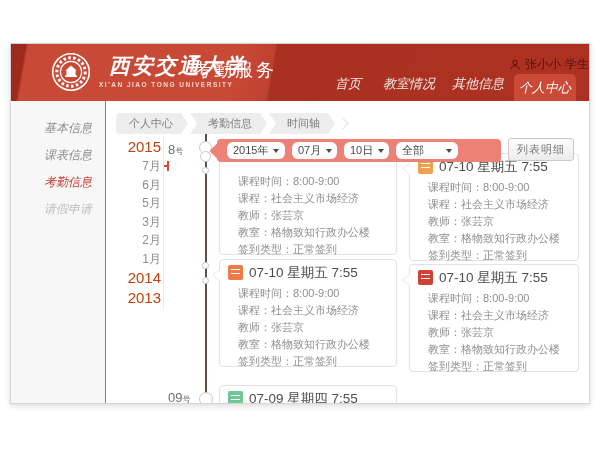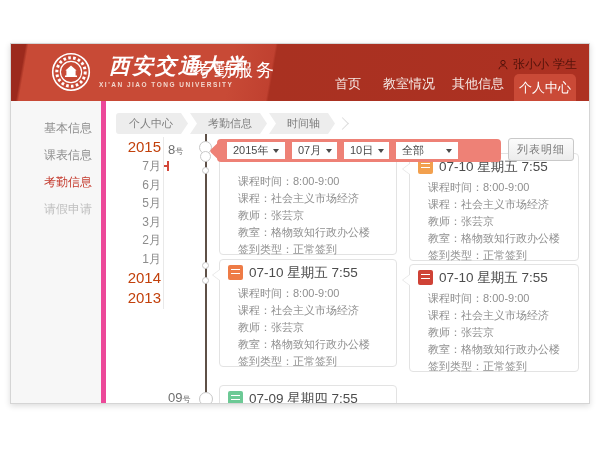--- a/index.html
+++ b/index.html
@@ -10,33 +10,33 @@
           border:1px solid #d5d5d5;box-shadow:0 2px 6px rgba(0,0,0,.14);}
 
   
   .header{position:absolute;left:0;top:0;width:100%;height:57px;
     background:linear-gradient(100deg,#9c2a1d 0%,#9c2a1d 2.5%,#c84a36 3%,#c84a36 38%,#c04130 45%,#a93121 45.4%,#ad3122 100%);}
   .logo{position:absolute;left:40px;top:8px;width:40px;height:40px;}
   .brand-cn{position:absolute;left:86px;top:8px;color:#fff;font-family:Liberation Serif, serif;
             font-style:italic;font-weight:bold;font-size:21px;letter-spacing:2px;white-space:nowrap;margin-left:12px;}
   .brand-en{position:absolute;left:88px;top:37px;color:#f2d7cd;font-size:6.5px;letter-spacing:1.5px;font-weight:bold;white-space:nowrap;}
   .app-name{position:absolute;left:182px;top:14px;color:#fff;font-size:18px;font-weight:normal;letter-spacing:3px;white-space:nowrap;}
-  .user-info{position:absolute;right:12px;top:12px;display:flex;align-items:center;gap:4px;
+  .user-info{position:absolute;right:0;top:12px;display:flex;align-items:center;gap:4px;
              color:#53120a;font-size:12px;cursor:default;}
-  .nav{position:absolute;bottom:0;right:13px;display:flex;align-items:flex-end;}
+  .nav{position:absolute;bottom:0;right:13px;display:flex;align-items:flex-end;font-style:italic;}
   .nav-item{color:#f6e9e5;font-size:13px;padding-bottom:8px;white-space:nowrap;}
   .nav-item.n0{margin-right:22px;}
   .nav-item.n1{margin-right:17px;}
   .nav-item.n2{margin-right:10px;}
   .nav-tab{width:62px;height:27px;background:#ca4a37;border-radius:5px 5px 0 0;color:#fff;
            font-size:13px;text-align:center;line-height:27px;}
 
   
   .content{position:absolute;left:0;top:57px;right:0;bottom:0;background:#fff;overflow:hidden;}
-  .sidebar{position:absolute;left:0;top:0;width:95px;height:100%;background:#f7f7f7;border-right:5px solid #ec4899;padding-top:14px;}
+  .sidebar{position:absolute;left:0;top:0;width:95px;height:100%;background:#f7f7f7;border-right:1px solid #ec4899;padding-top:14px;font-style:italic;}
   .side-item{height:27px;line-height:27px;padding-left:33px;font-size:12px;color:#8e8e8e;white-space:nowrap;cursor:default;}
   .side-item.active{color:#c43b2e;}
   .side-item.muted{color:#bfbfbf;}
 
   .breadcrumb{position:absolute;left:105px;top:12px;height:21px;display:flex;z-index:4;}
   .crumb{background:#ededed;color:#7d7d7d;font-size:11px;line-height:21px;padding:0 15px 0 13px;margin-right:2px;white-space:nowrap;
          clip-path:polygon(0 0,calc(100% - 7px) 0,100% 50%,calc(100% - 7px) 100%,0 100%);}
   .crumb.first{border-radius:3px 0 0 3px;}
   .crumb.notch{padding-left:18px;
          clip-path:polygon(0 0,calc(100% - 7px) 0,100% 50%,calc(100% - 7px) 100%,0 100%,7px 50%);}
@@ -61,21 +61,21 @@
   .node.n3{left:191px;top:66px;width:7px;height:7px;}
   .node.n4{left:191px;top:161px;width:7px;height:7px;}
   .node.n5{left:191px;top:176px;width:7px;height:7px;}
   .node.n6{left:188px;top:291px;width:14px;height:14px;}
 
   
   .filter-bar{position:absolute;left:206px;top:38px;width:284px;height:23px;background:#ee8176;border-radius:4px;
               display:flex;align-items:center;padding-left:10px;z-index:6;}
   .filter-bar::before{content:"";position:absolute;left:-5px;top:5.5px;width:12px;height:12px;background:#ee8176;
                       transform:rotate(45deg);border-radius:2px;}
-  .select{background:#fff;border-radius:0;height:17px;display:flex;align-items:center;justify-content:space-between;
+  .select{background:#fff;border-radius:6px;height:17px;display:flex;align-items:center;justify-content:space-between;
           padding:8px 6px;font-size:11px;color:#4a4a4a;margin-right:7px;cursor:default;white-space:nowrap;}
   .select.w1{width:58px;}.select.w2{width:45px;}.select.w3{width:45px;}.select.w4{width:62px;}
   .caret{width:0;height:0;border-left:3.5px solid transparent;border-right:3.5px solid transparent;border-top:4.5px solid #4a4a4a;margin-left:5px;}
 
   .detail-btn{position:absolute;left:497px;top:37px;width:66px;height:23px;background:linear-gradient(#fcfcfc,#ececec);
               border:1px solid #c9c9c9;border-radius:3px;font-size:11px;color:#7a7a7a;text-align:center;line-height:21px;
               letter-spacing:1px;z-index:6;cursor:default;}
 
   
   .card{position:absolute;background:#fff;border:1px solid #e3e3e3;border-radius:4px;z-index:3;}

